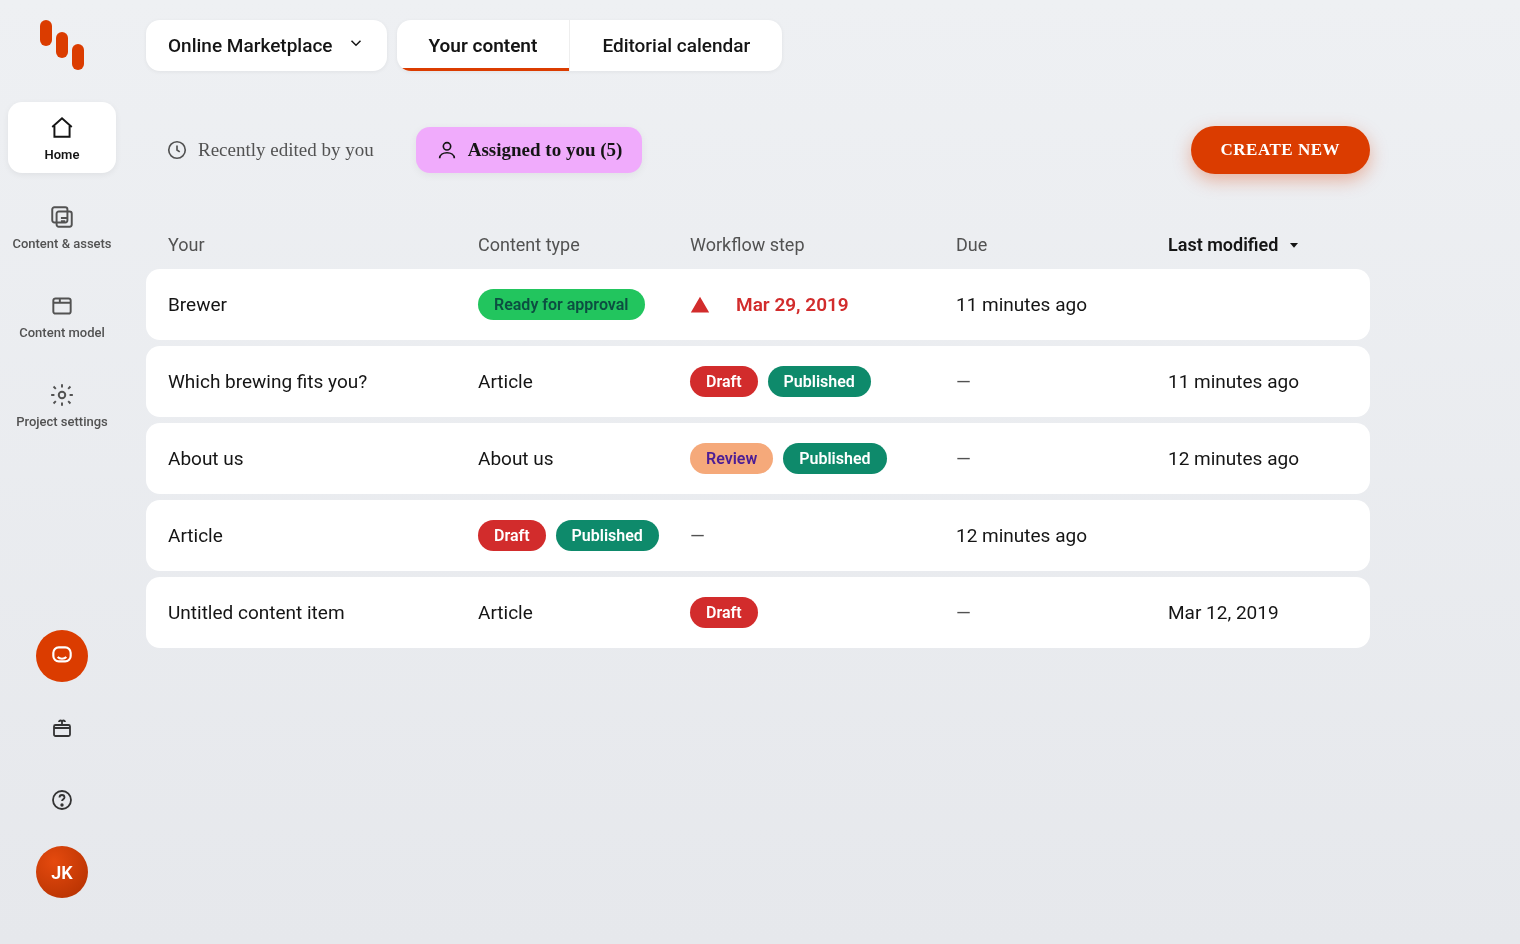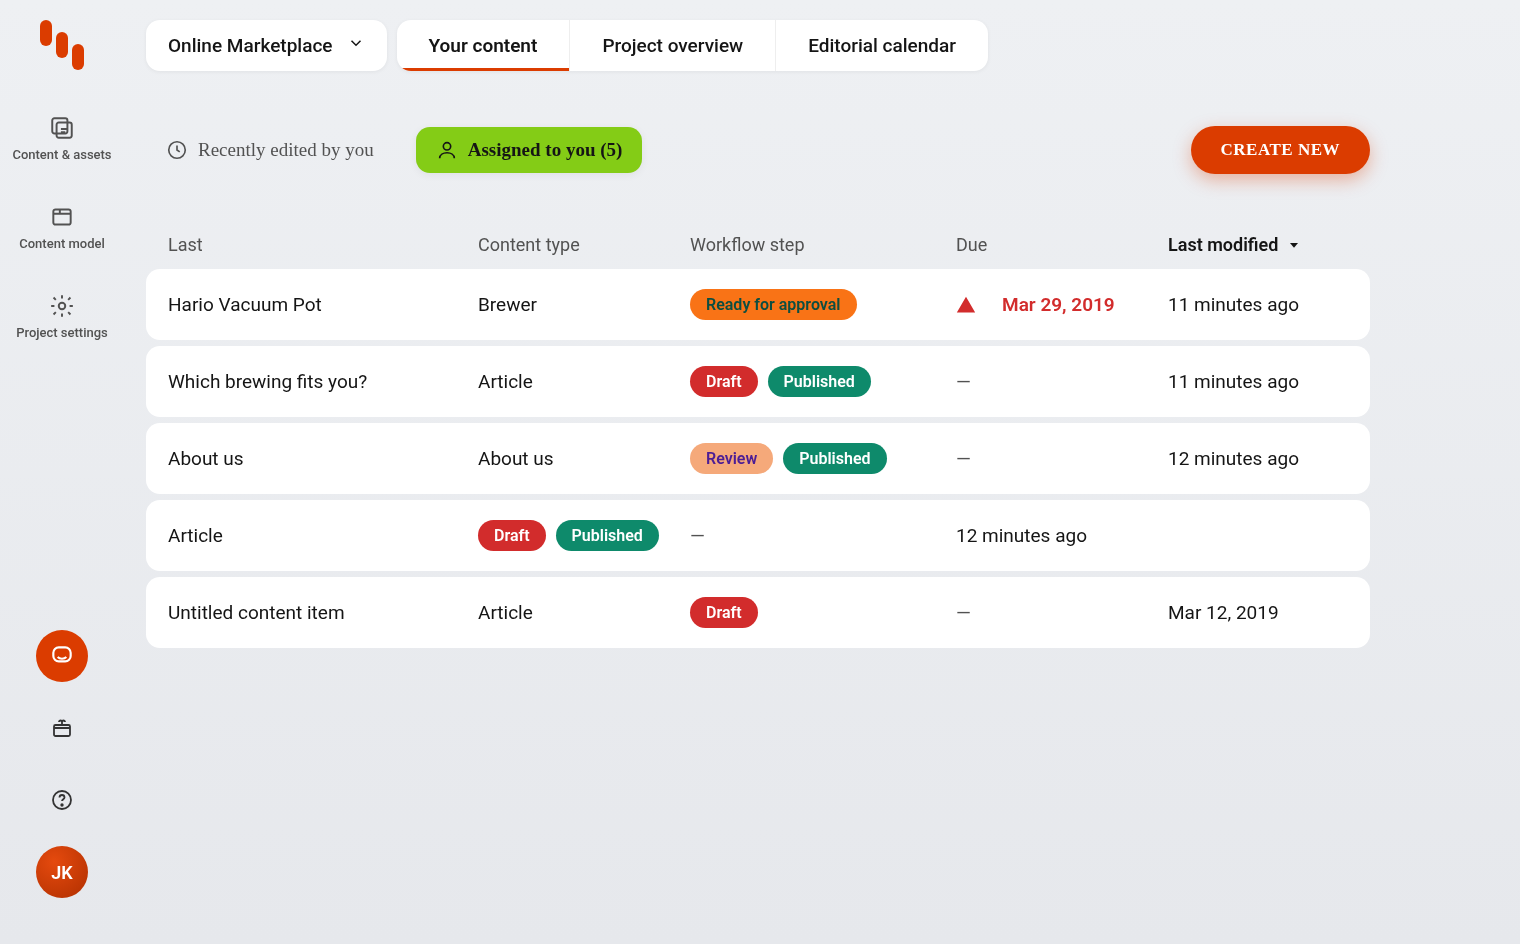--- a/index.html
+++ b/index.html
@@ -110,21 +110,21 @@
   right:150px;
   display:flex;
   align-items:center;
   gap:22px;
   font-family:Liberation Serif, serif;
 }
 .pill {
   display:flex; align-items:center; gap:10px; padding:12px 20px;
   border-radius:14px; font-size:19px; cursor:pointer; color:#525252;
 }
-.pill.active { background:#84cc16; color:#151515; font-weight:600; box-shadow: 0 2px 8px rgba(0,0,0,.06); }
+.pill.active { background:#f0abfc; color:#151515; font-weight:600; box-shadow: 0 2px 8px rgba(0,0,0,.06); }
 .pill .picon { width:22px; height:22px; display:inline-flex; align-items:center; justify-content:center; }
 .create-btn {
   margin-left:auto;
   background:#DB3C00; color:#fff; border-radius:26px;
   padding:14px 30px; font-size:17px; font-weight:700; letter-spacing:.5px;
   cursor:pointer;
   box-shadow: 0 6px 18px rgba(219,60,0,.35);
 }
 
 
@@ -147,40 +147,49 @@
   background:#fff; border-radius:14px;
   padding: 20px 22px;
   align-items:center;
   font-size:19px;
   cursor:pointer;
 }
 .row .cell { display:flex; align-items:center; gap:10px; }
 .badge {
   display:inline-block; padding:6px 16px; border-radius:18px; font-size:16px; font-weight:600; color:#fff;
 }
-.badge.ready   { background:#f97316; color:#0c4e41; }
+.badge.ready   { background:#22c55e; color:#0c4e41; }
 .badge.draft   { background:#D22C2C; }
 .badge.published { background:#0E8A6B; }
 .badge.review  { background:#F5A97A; color:#4c1d95; }
 .due-date { color:#151515; }
 .due-date.overdue { color:#D22C2C; font-weight:600; display:flex; gap:26px; }
 .dash { color:#525252; }
 
 svg { display:block; }
 </style>
 </head>
 <body>
 
 <div class="logo">
   <div class="bar b1"></div>
   <div class="bar b2"></div>
   <div class="bar b3"></div>
 </div>
 
 <div class="sidebar">
+  <div class="side-item active">
+    <span class="icon">
+      <svg viewBox="0 0 24 24" width="26" height="26" fill="none" stroke="currentColor" stroke-width="1.8">
+          <path d="M3 11l9-8 9 8"></path>
+          <path d="M5 10v10h14V10"></path>
+        </svg>
+    </span>
+    <span class="lbl">Home</span>
+  </div>
   <div class="side-item">
     <span class="icon">
       <svg viewBox="0 0 24 24" width="26" height="26" fill="none" stroke="currentColor" stroke-width="1.8">
           <rect x="3" y="3" width="14" height="14" rx="2"></rect>
           <rect x="7" y="7" width="14" height="14" rx="2"></rect>
           <path d="M11 13h6M11 16h4"></path>
         </svg>
     </span>
     <span class="lbl">Content &amp; assets</span>
   </div>
@@ -236,23 +245,20 @@
       <svg viewBox="0 0 24 24" width="18" height="18" fill="none" stroke="currentColor" stroke-width="2">
           <path d="M6 9l6 6 6-6"></path>
         </svg>
     </span>
   </div>
   <div class="topnav">
     <div class="tab active">
       <span>Your content</span>
     </div>
     <div class="tab">
-      <span>Project overview</span>
-    </div>
-    <div class="tab">
       <span>Editorial calendar</span>
     </div>
   </div>
 </div>
 
 <div class="filter-row">
   <div class="pill">
     <span class="picon">
       <svg viewBox="0 0 24 24" width="22" height="22" fill="none" stroke="currentColor" stroke-width="1.8">
           <circle cx="12" cy="12" r="9"></circle>
@@ -271,21 +277,21 @@
     <span>Assigned to you (5)</span>
   </div>
   <div class="create-btn">
     <span>CREATE NEW</span>
   </div>
 </div>
 
 <div class="table-wrap">
   <div class="thead">
     <div class="th">
-        <span>Last</span>
+        <span>Your</span>
       </div>
     <div class="th">
         <span>Content type</span>
       </div>
     <div class="th">
         <span>Workflow step</span>
       </div>
     <div class="th">
         <span>Due</span>
       </div>
@@ -294,23 +300,20 @@
       <span>
         <svg viewBox="0 0 24 24" width="16" height="16" fill="currentColor">
             <path d="M6 9h12l-6 7z"></path>
           </svg>
       </span>
     </div>
   </div>
   <div class="tbody" id="tbody">
       <div class="row">
         <div class="cell">
-          <span>Hario Vacuum Pot</span>
-        </div>
-        <div class="cell">
           <span>Brewer</span>
         </div>
         <div class="cell">
           <span class="badge ready">Ready for approval</span>
         </div>
         <div class="cell due-date overdue">
           <span>
             <svg viewBox="0 0 24 24" width="20" height="20" fill="#D22C2C">
               <path d="M12 2L1 21h22L12 2zm0 6l.01 6H12V8zm0 8h.01v2H12v-2z"></path>
             </svg>

